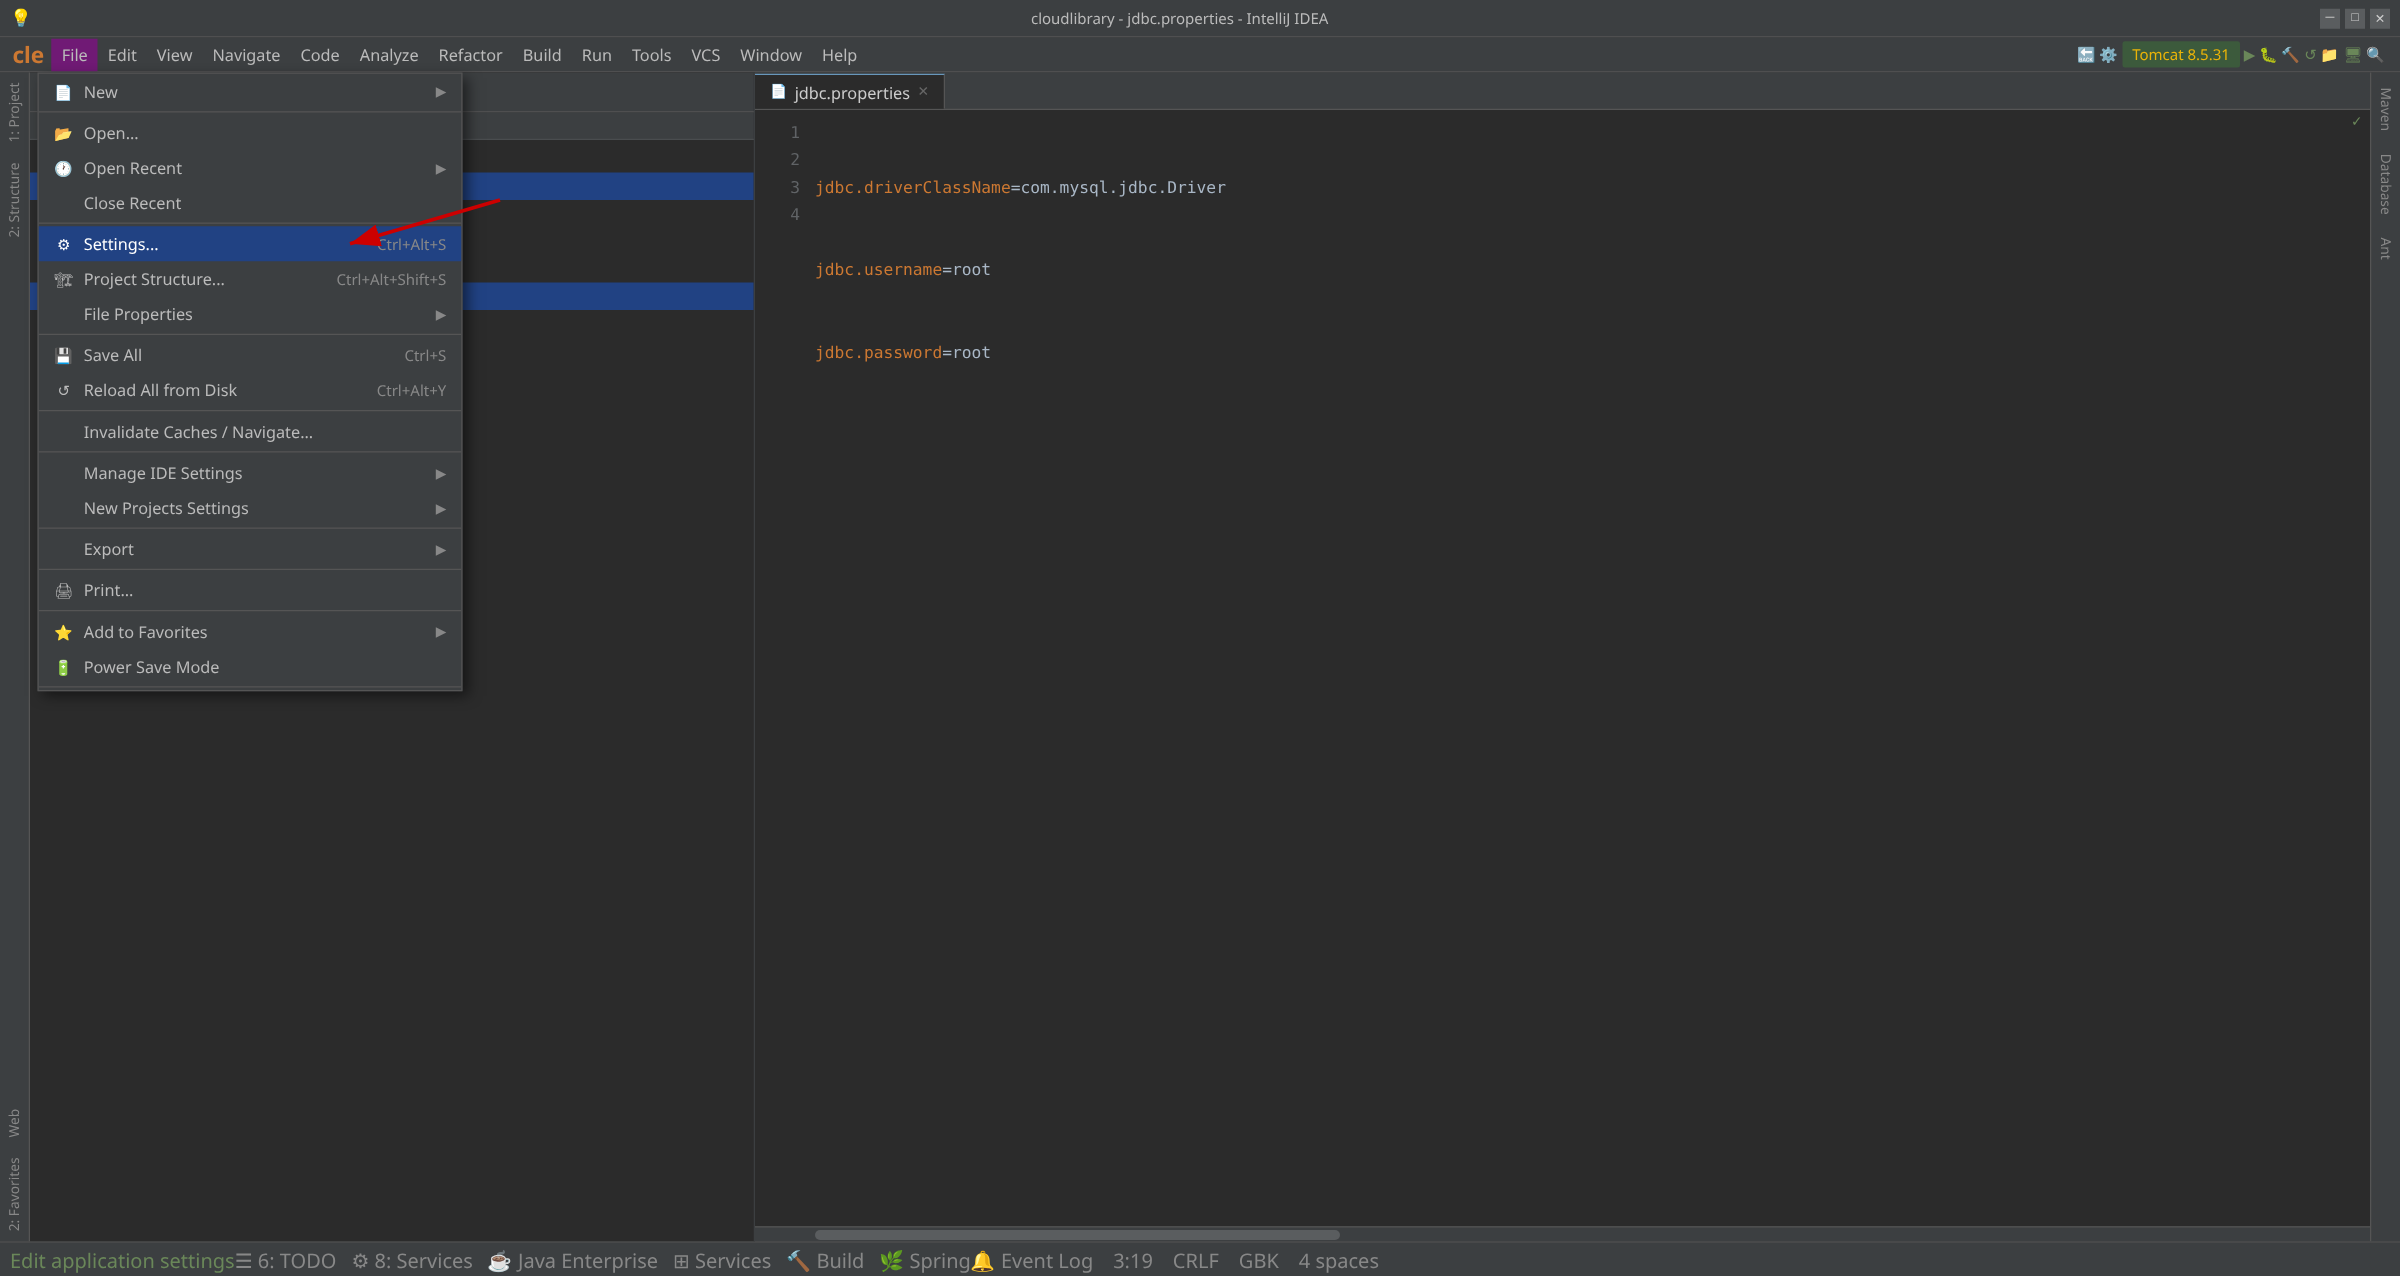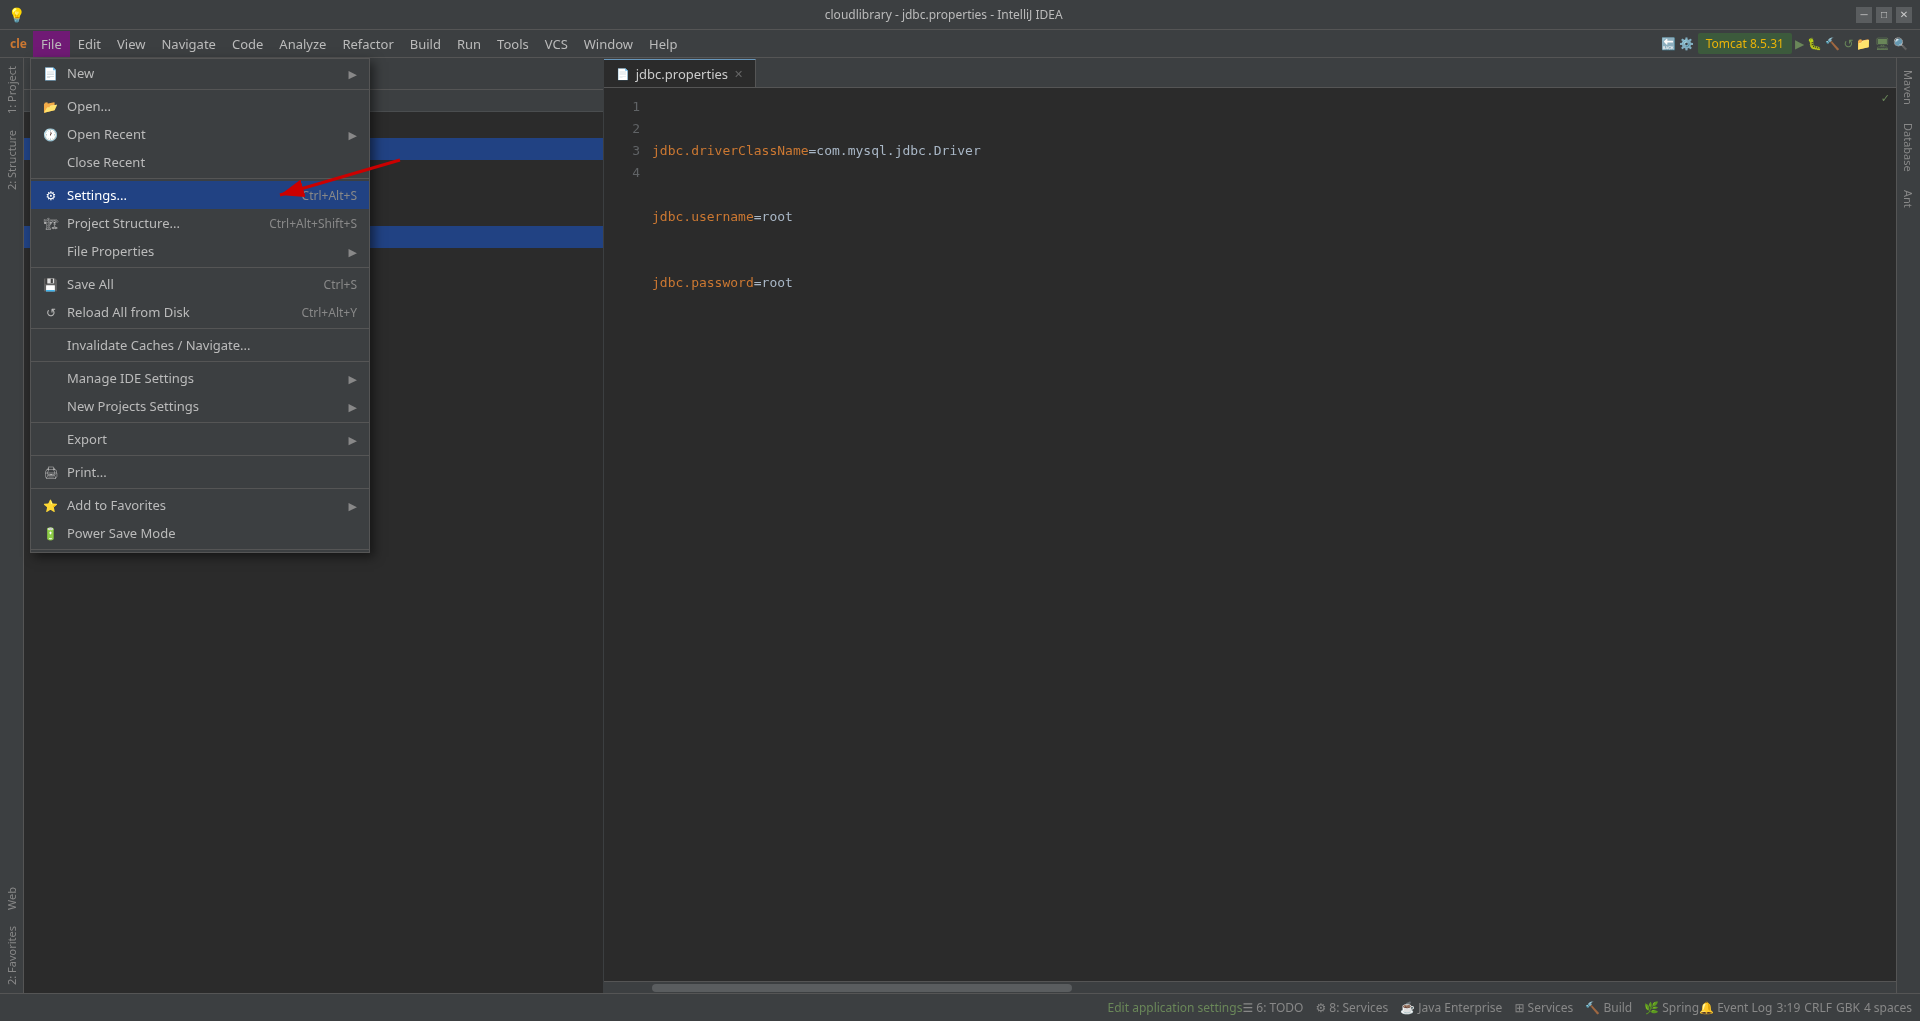--- a/index.html
+++ b/index.html
@@ -241,26 +241,26 @@
     }
 
     
     .status-bar {
       height: 28px;
       background: #3c3f41;
       display: flex;
       align-items: center;
       padding: 0 8px;
       border-top: 1px solid #555;
-      font-size: 12px;
+      font-size: 16px;
       color: #888;
-      justify-content: flex-end;
+      justify-content: flex-start;
     }
     .status-left { display: flex; align-items: center; gap: 16px; }
-    .status-right { display: flex; align-items: center; gap: 4px; }
+    .status-right { display: flex; align-items: center; gap: 16px; }
 
     
     .dropdown-overlay {
       position: absolute;
       top: 0;
       left: 0;
       right: 0;
       bottom: 0;
       z-index: 100;
       pointer-events: none;
@@ -362,21 +362,21 @@
   </div>
   <div class="title-bar-center">cloudlibrary - jdbc.properties - IntelliJ IDEA</div>
   <div class="title-bar-controls">
     <button class="title-btn">─</button>
     <button class="title-btn">□</button>
     <button class="title-btn">✕</button>
   </div>
 </div>
 
 <div class="menu-bar">
-  <span style="font-size:12px; color:#cc7832; padding: 0 6px; font-weight:bold;">cle</span>
+  <span style="font-size:18px; color:#cc7832; padding: 0 6px; font-weight:bold;">cle</span>
   <span class="menu-item active">File</span>
   <span class="menu-item">Edit</span>
   <span class="menu-item">View</span>
   <span class="menu-item">Navigate</span>
   <span class="menu-item">Code</span>
   <span class="menu-item">Analyze</span>
   <span class="menu-item">Refactor</span>
   <span class="menu-item">Build</span>
   <span class="menu-item">Run</span>
   <span class="menu-item">Tools</span>

